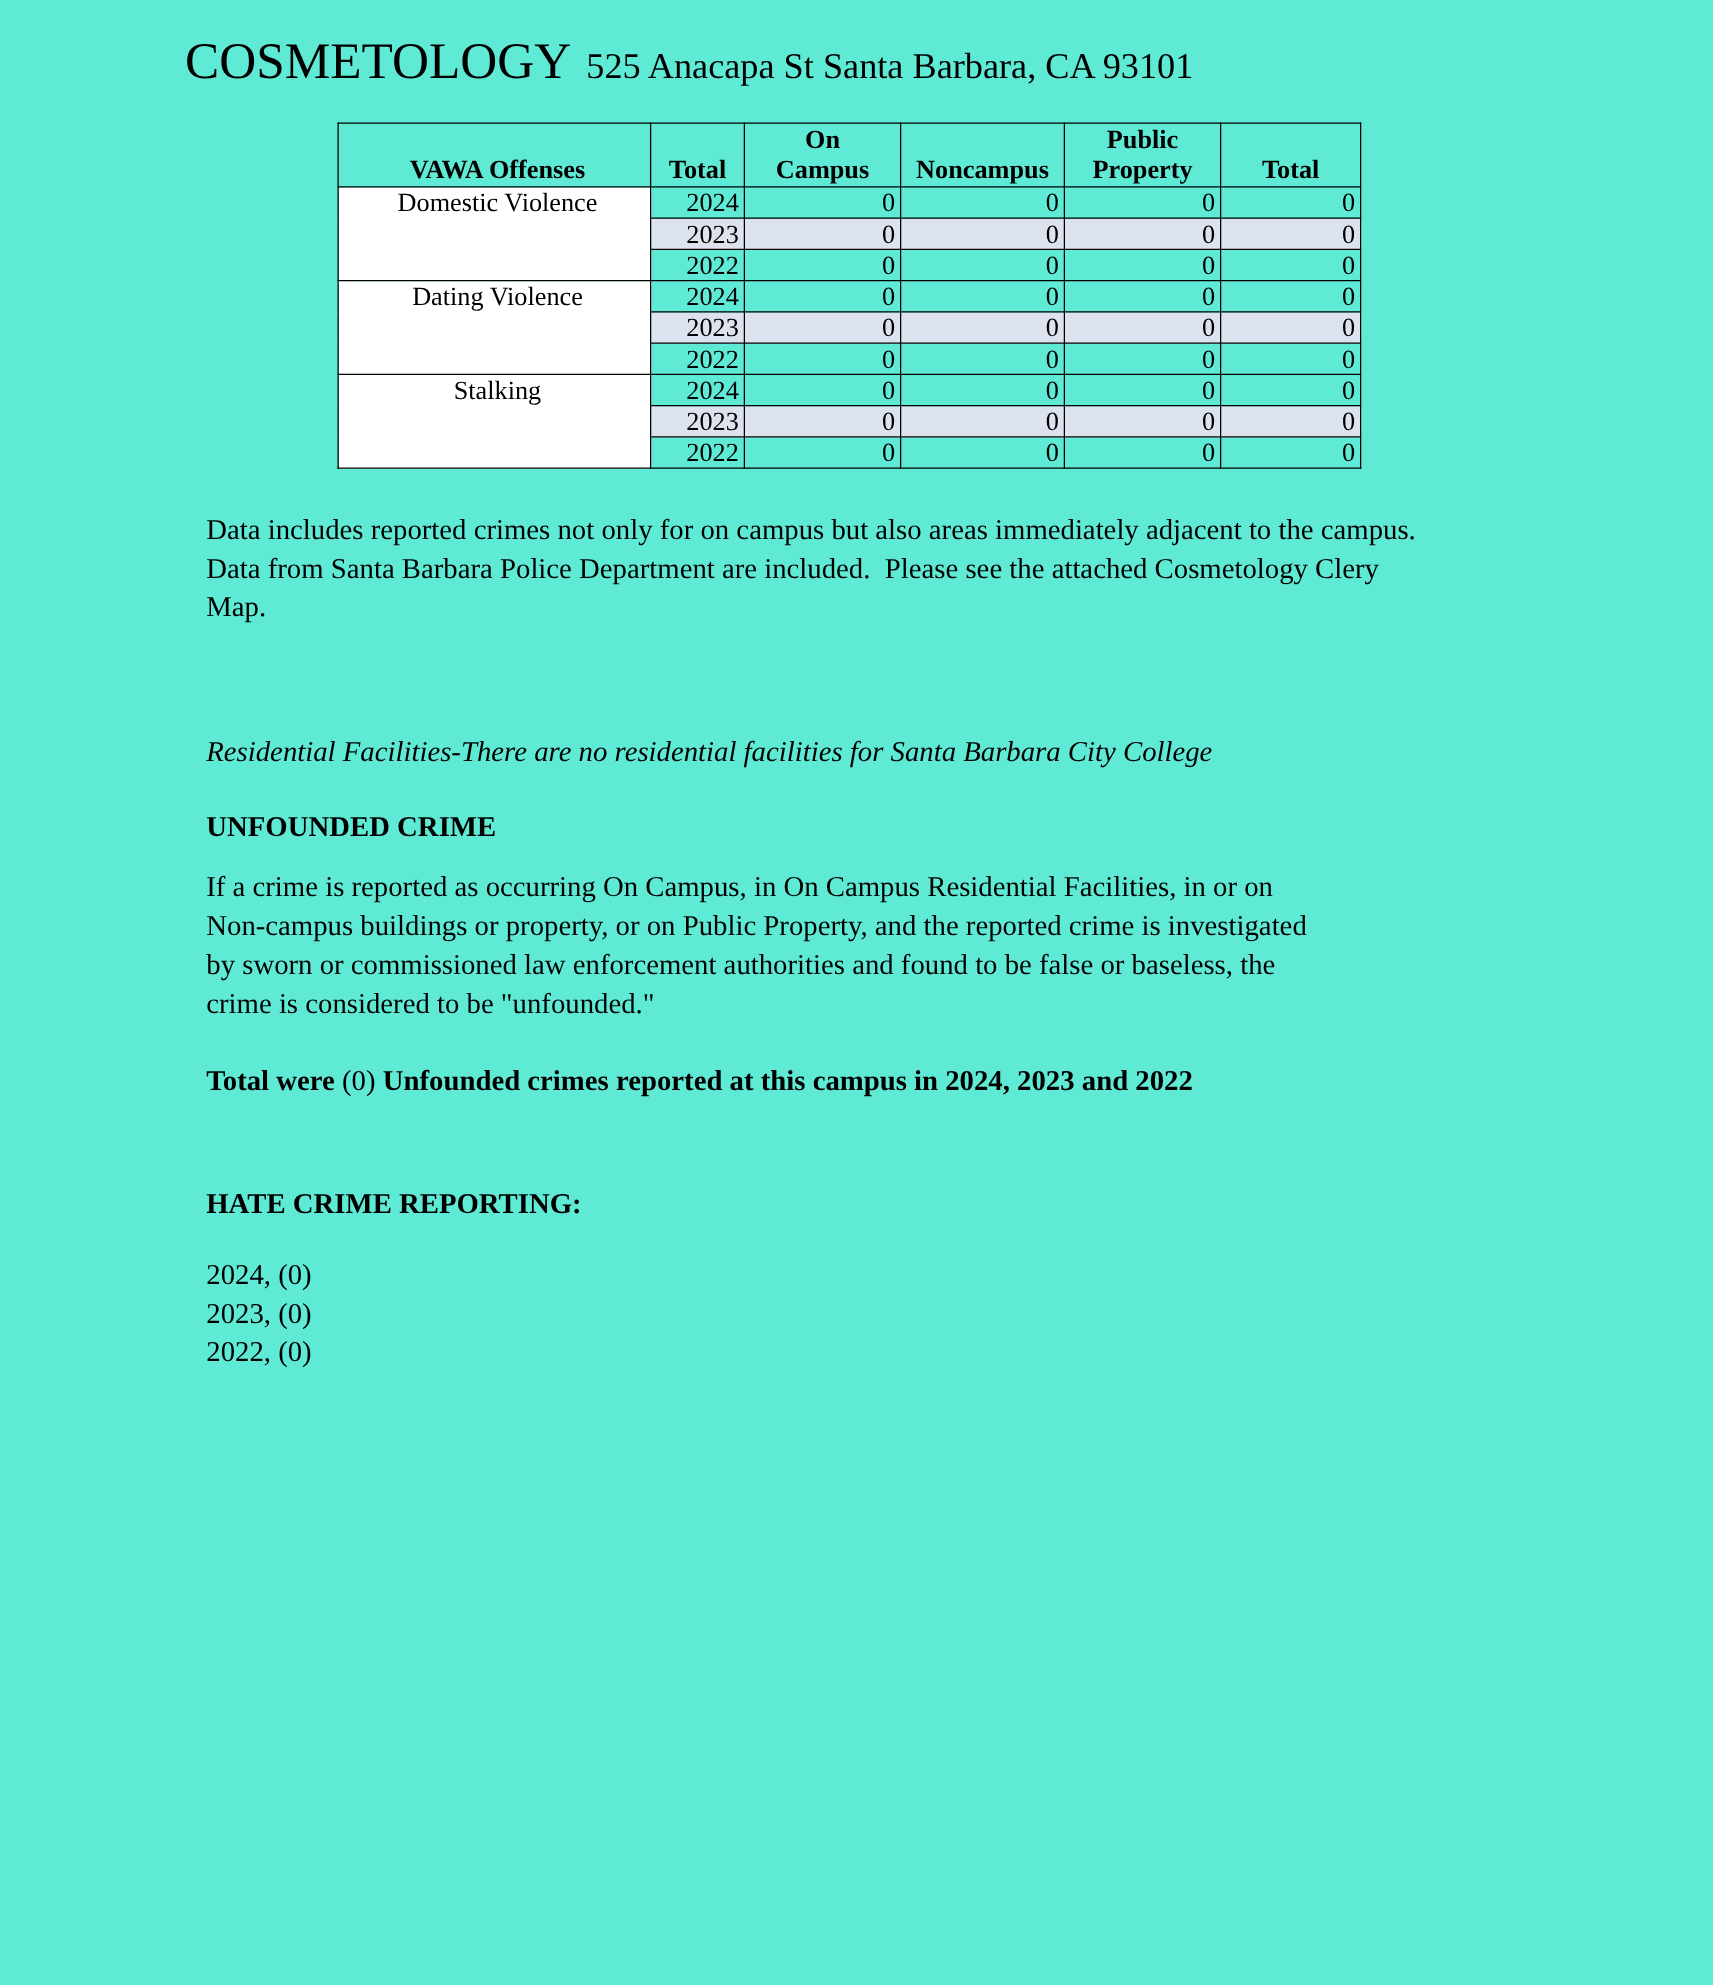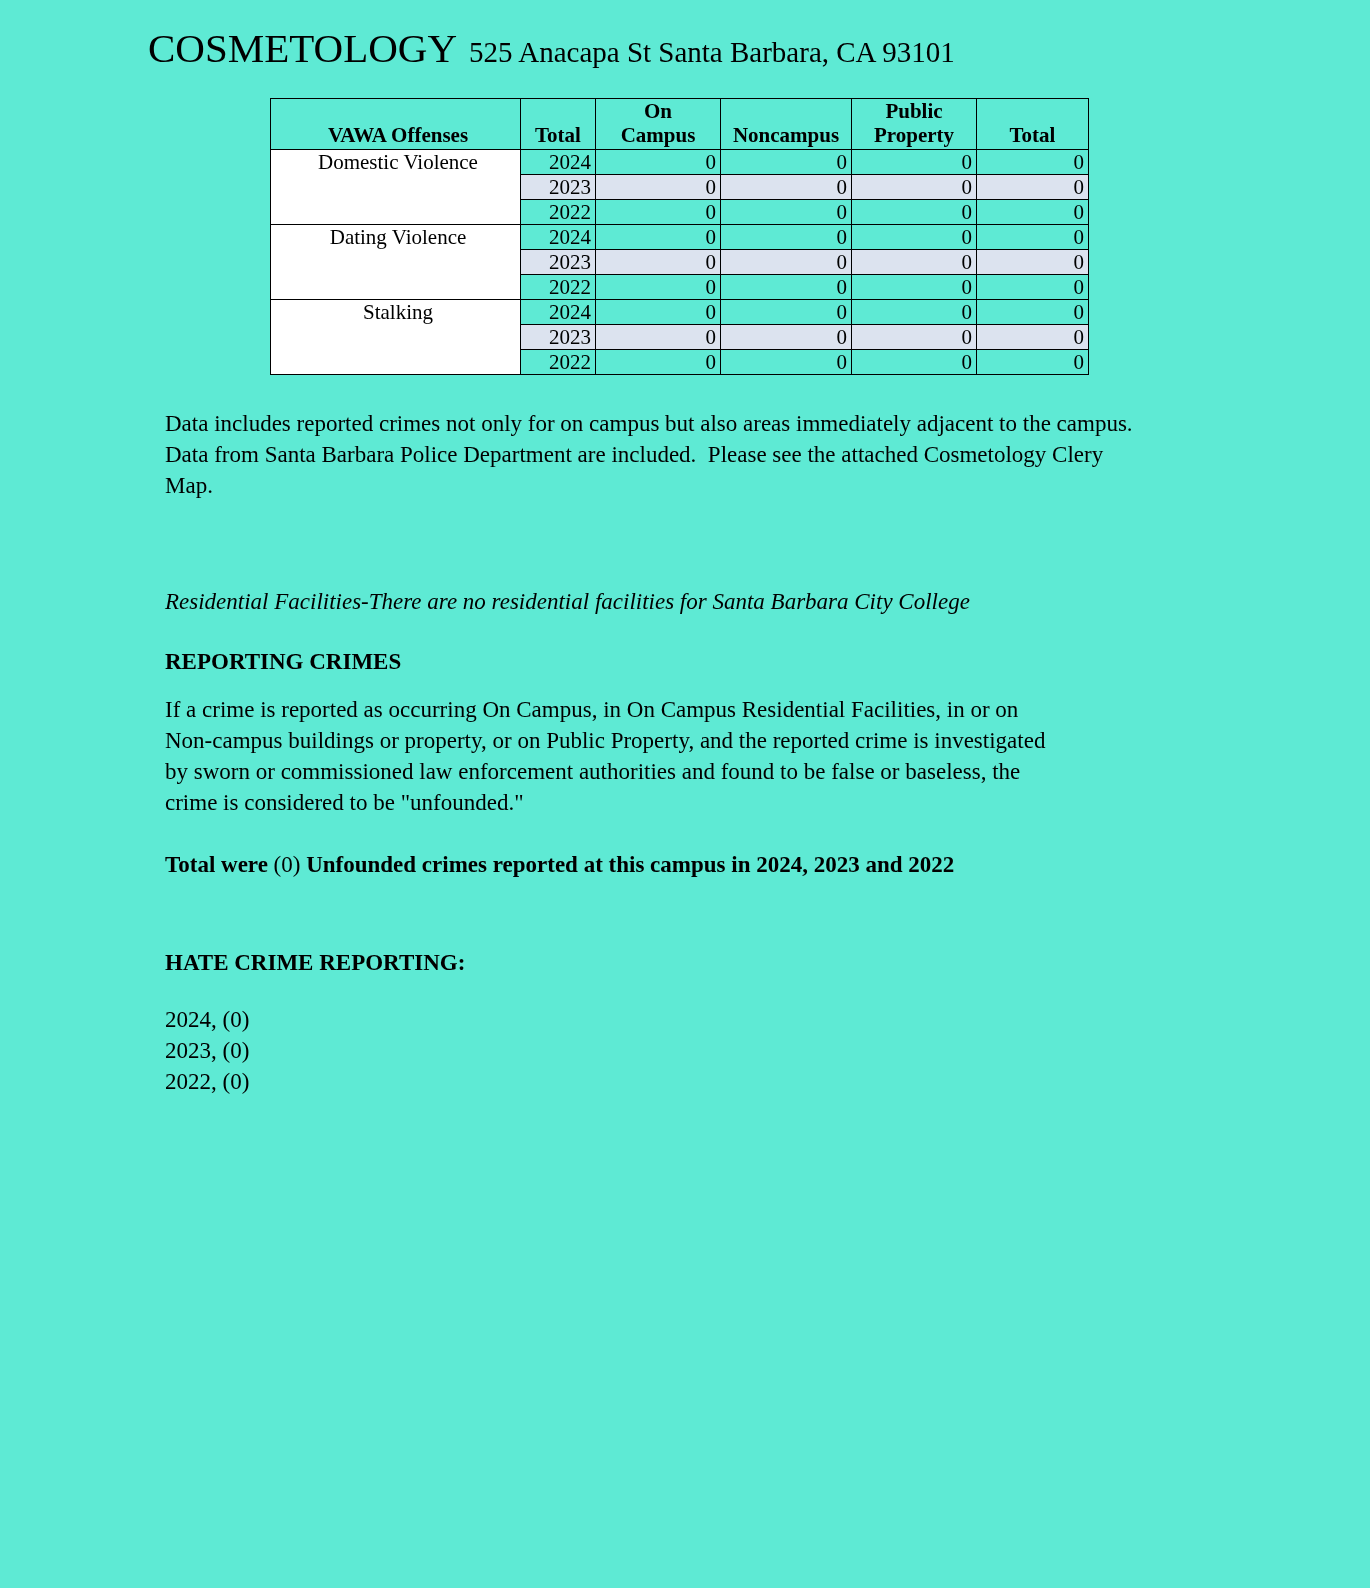--- a/index.html
+++ b/index.html
@@ -193,21 +193,21 @@
           </tr>
         </tbody>
     </table>
 
     <p class="body-text p-data-note">Data includes reported crimes not only for on campus but also areas immediately adjacent to the campus.
 Data from Santa Barbara Police Department are included.  Please see the attached Cosmetology Clery
 Map.</p>
 
     <p class="body-text p-residential">Residential Facilities-There are no residential facilities for Santa Barbara City College</p>
 
-    <p class="body-text h-unfounded">REPORTING CRIMES</p>
+    <p class="body-text h-unfounded">UNFOUNDED CRIME</p>
 
     <p class="body-text p-unfounded-body">If a crime is reported as occurring On Campus, in On Campus Residential Facilities, in or on
 Non-campus buildings or property, or on Public Property, and the reported crime is investigated
 by sworn or commissioned law enforcement authorities and found to be false or baseless, the
 crime is considered to be "unfounded."</p>
 
 
     <p class="body-text p-statement"><span>Total were </span><span class="count">(0)</span><span> Unfounded crimes reported at this campus in 2024, 2023 and 2022</span></p>
 
     <p class="body-text h-hate">HATE CRIME REPORTING:</p>

